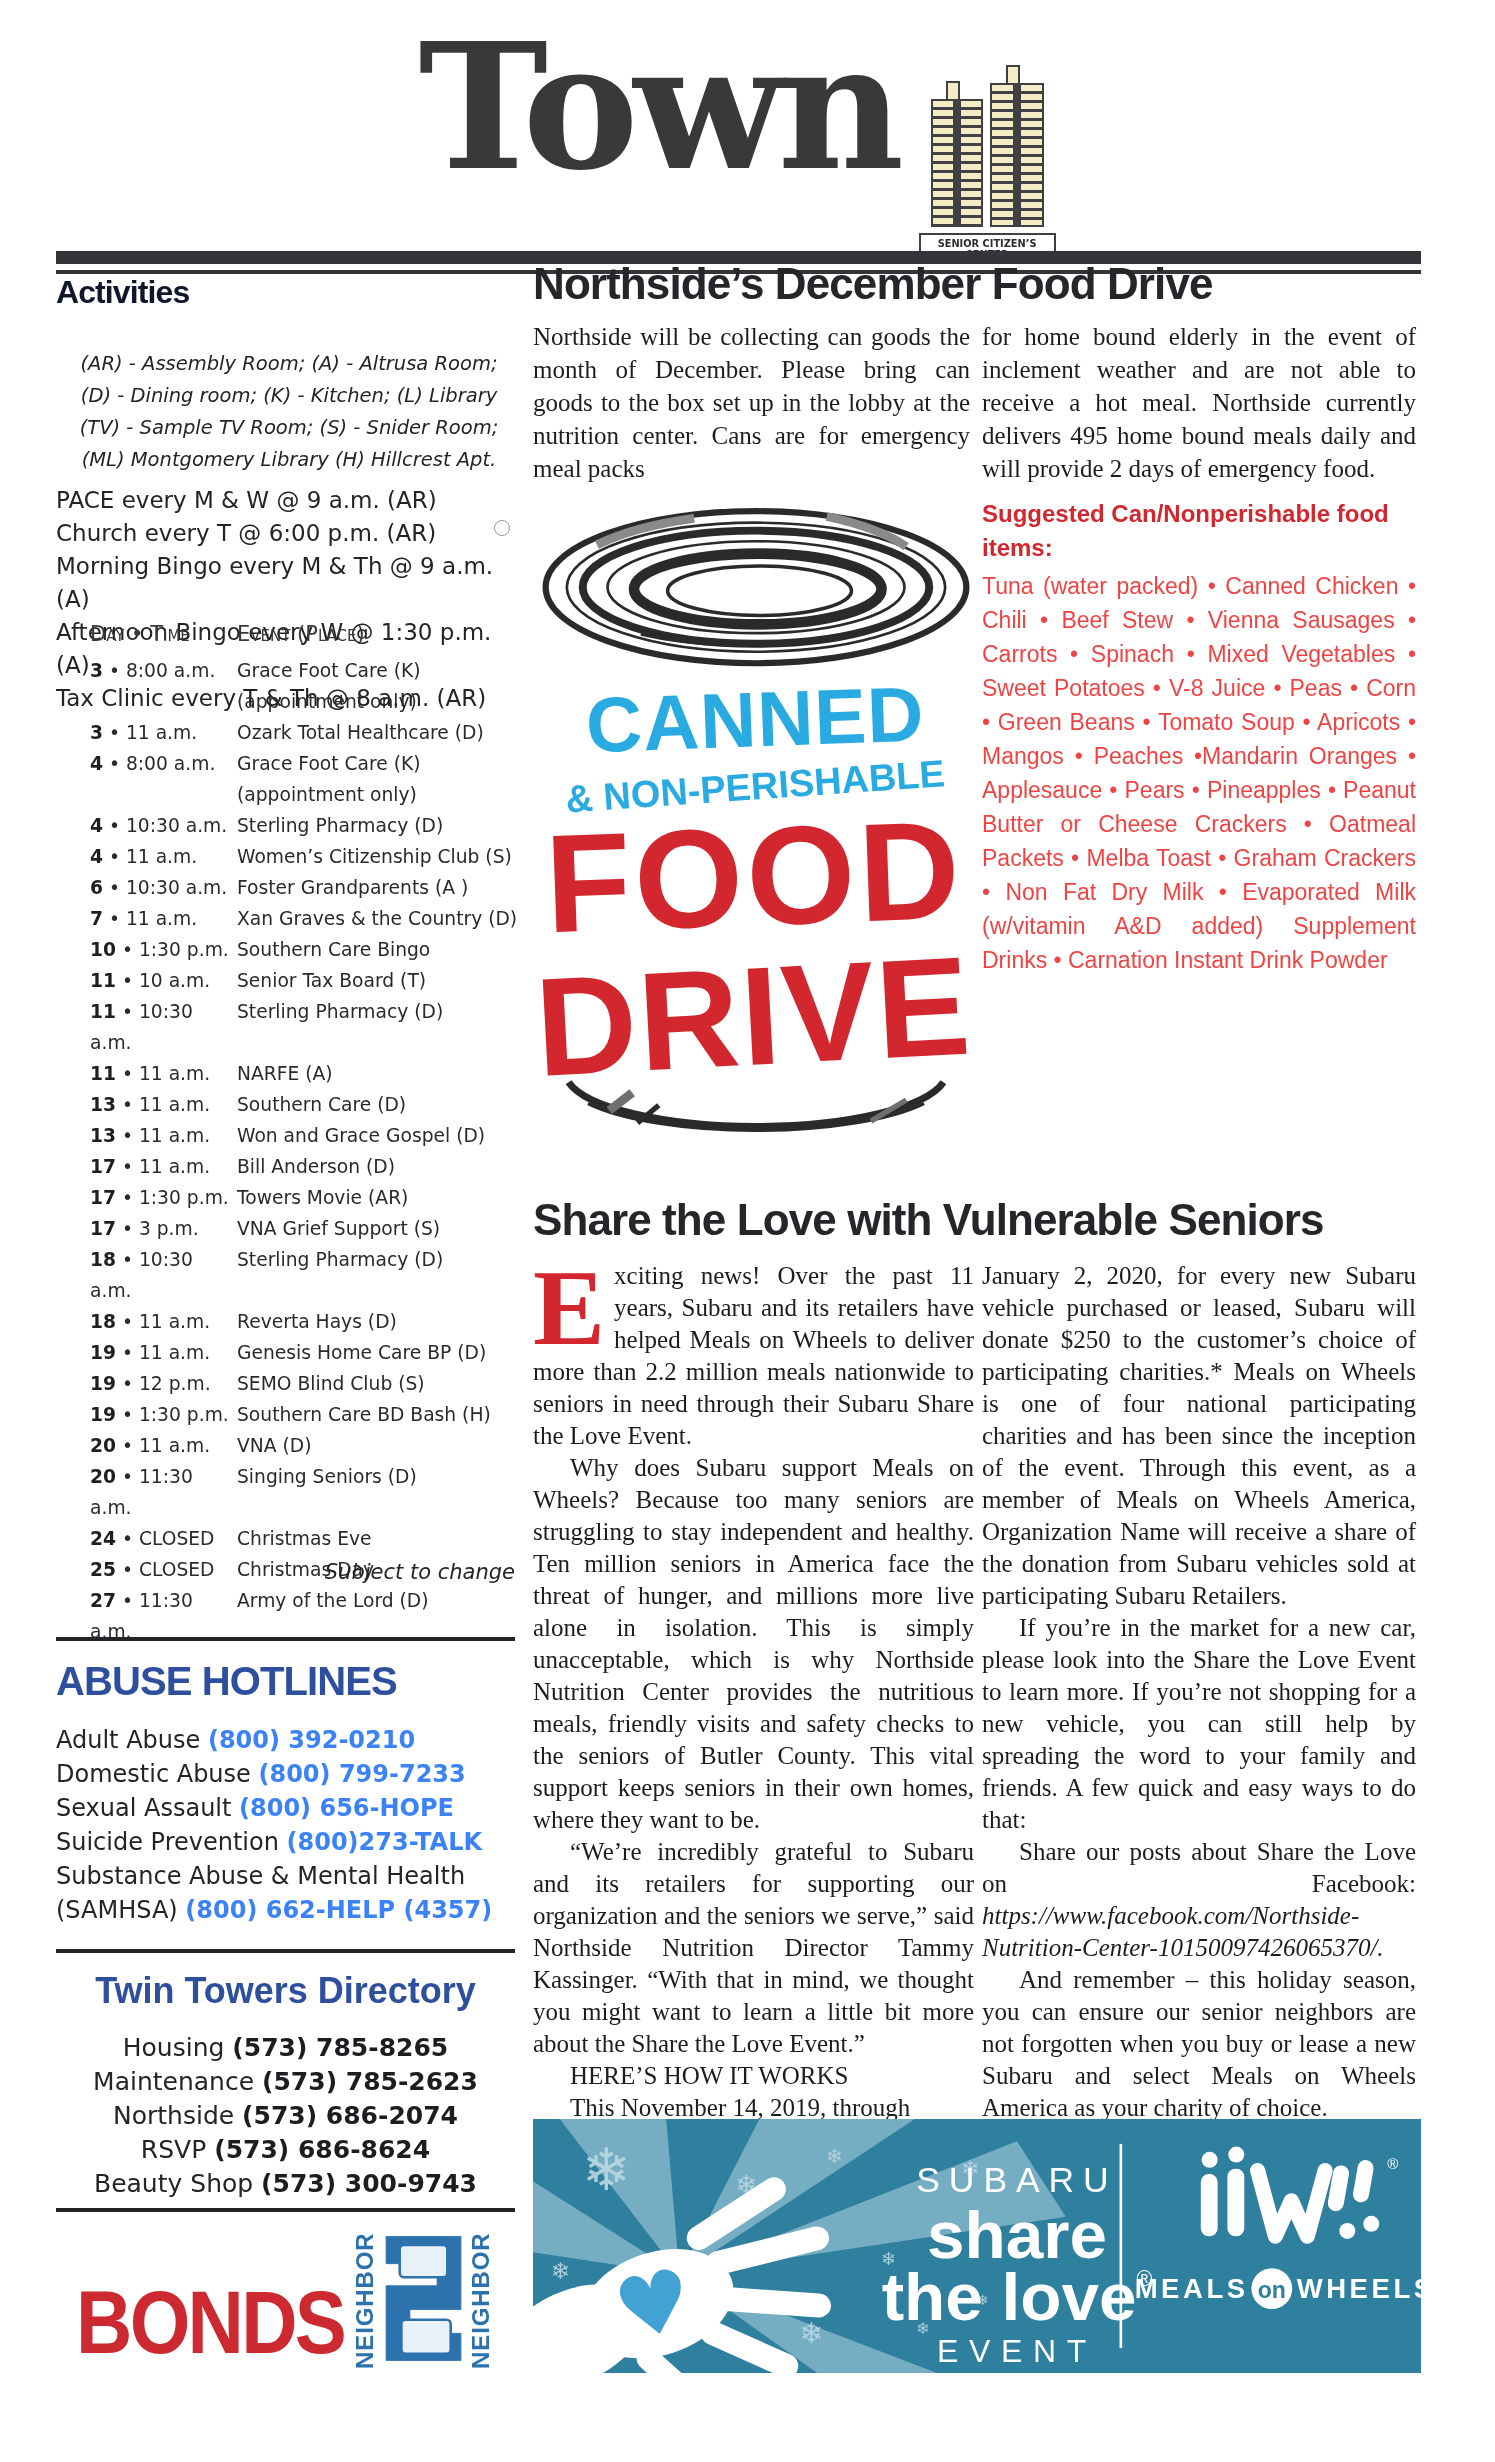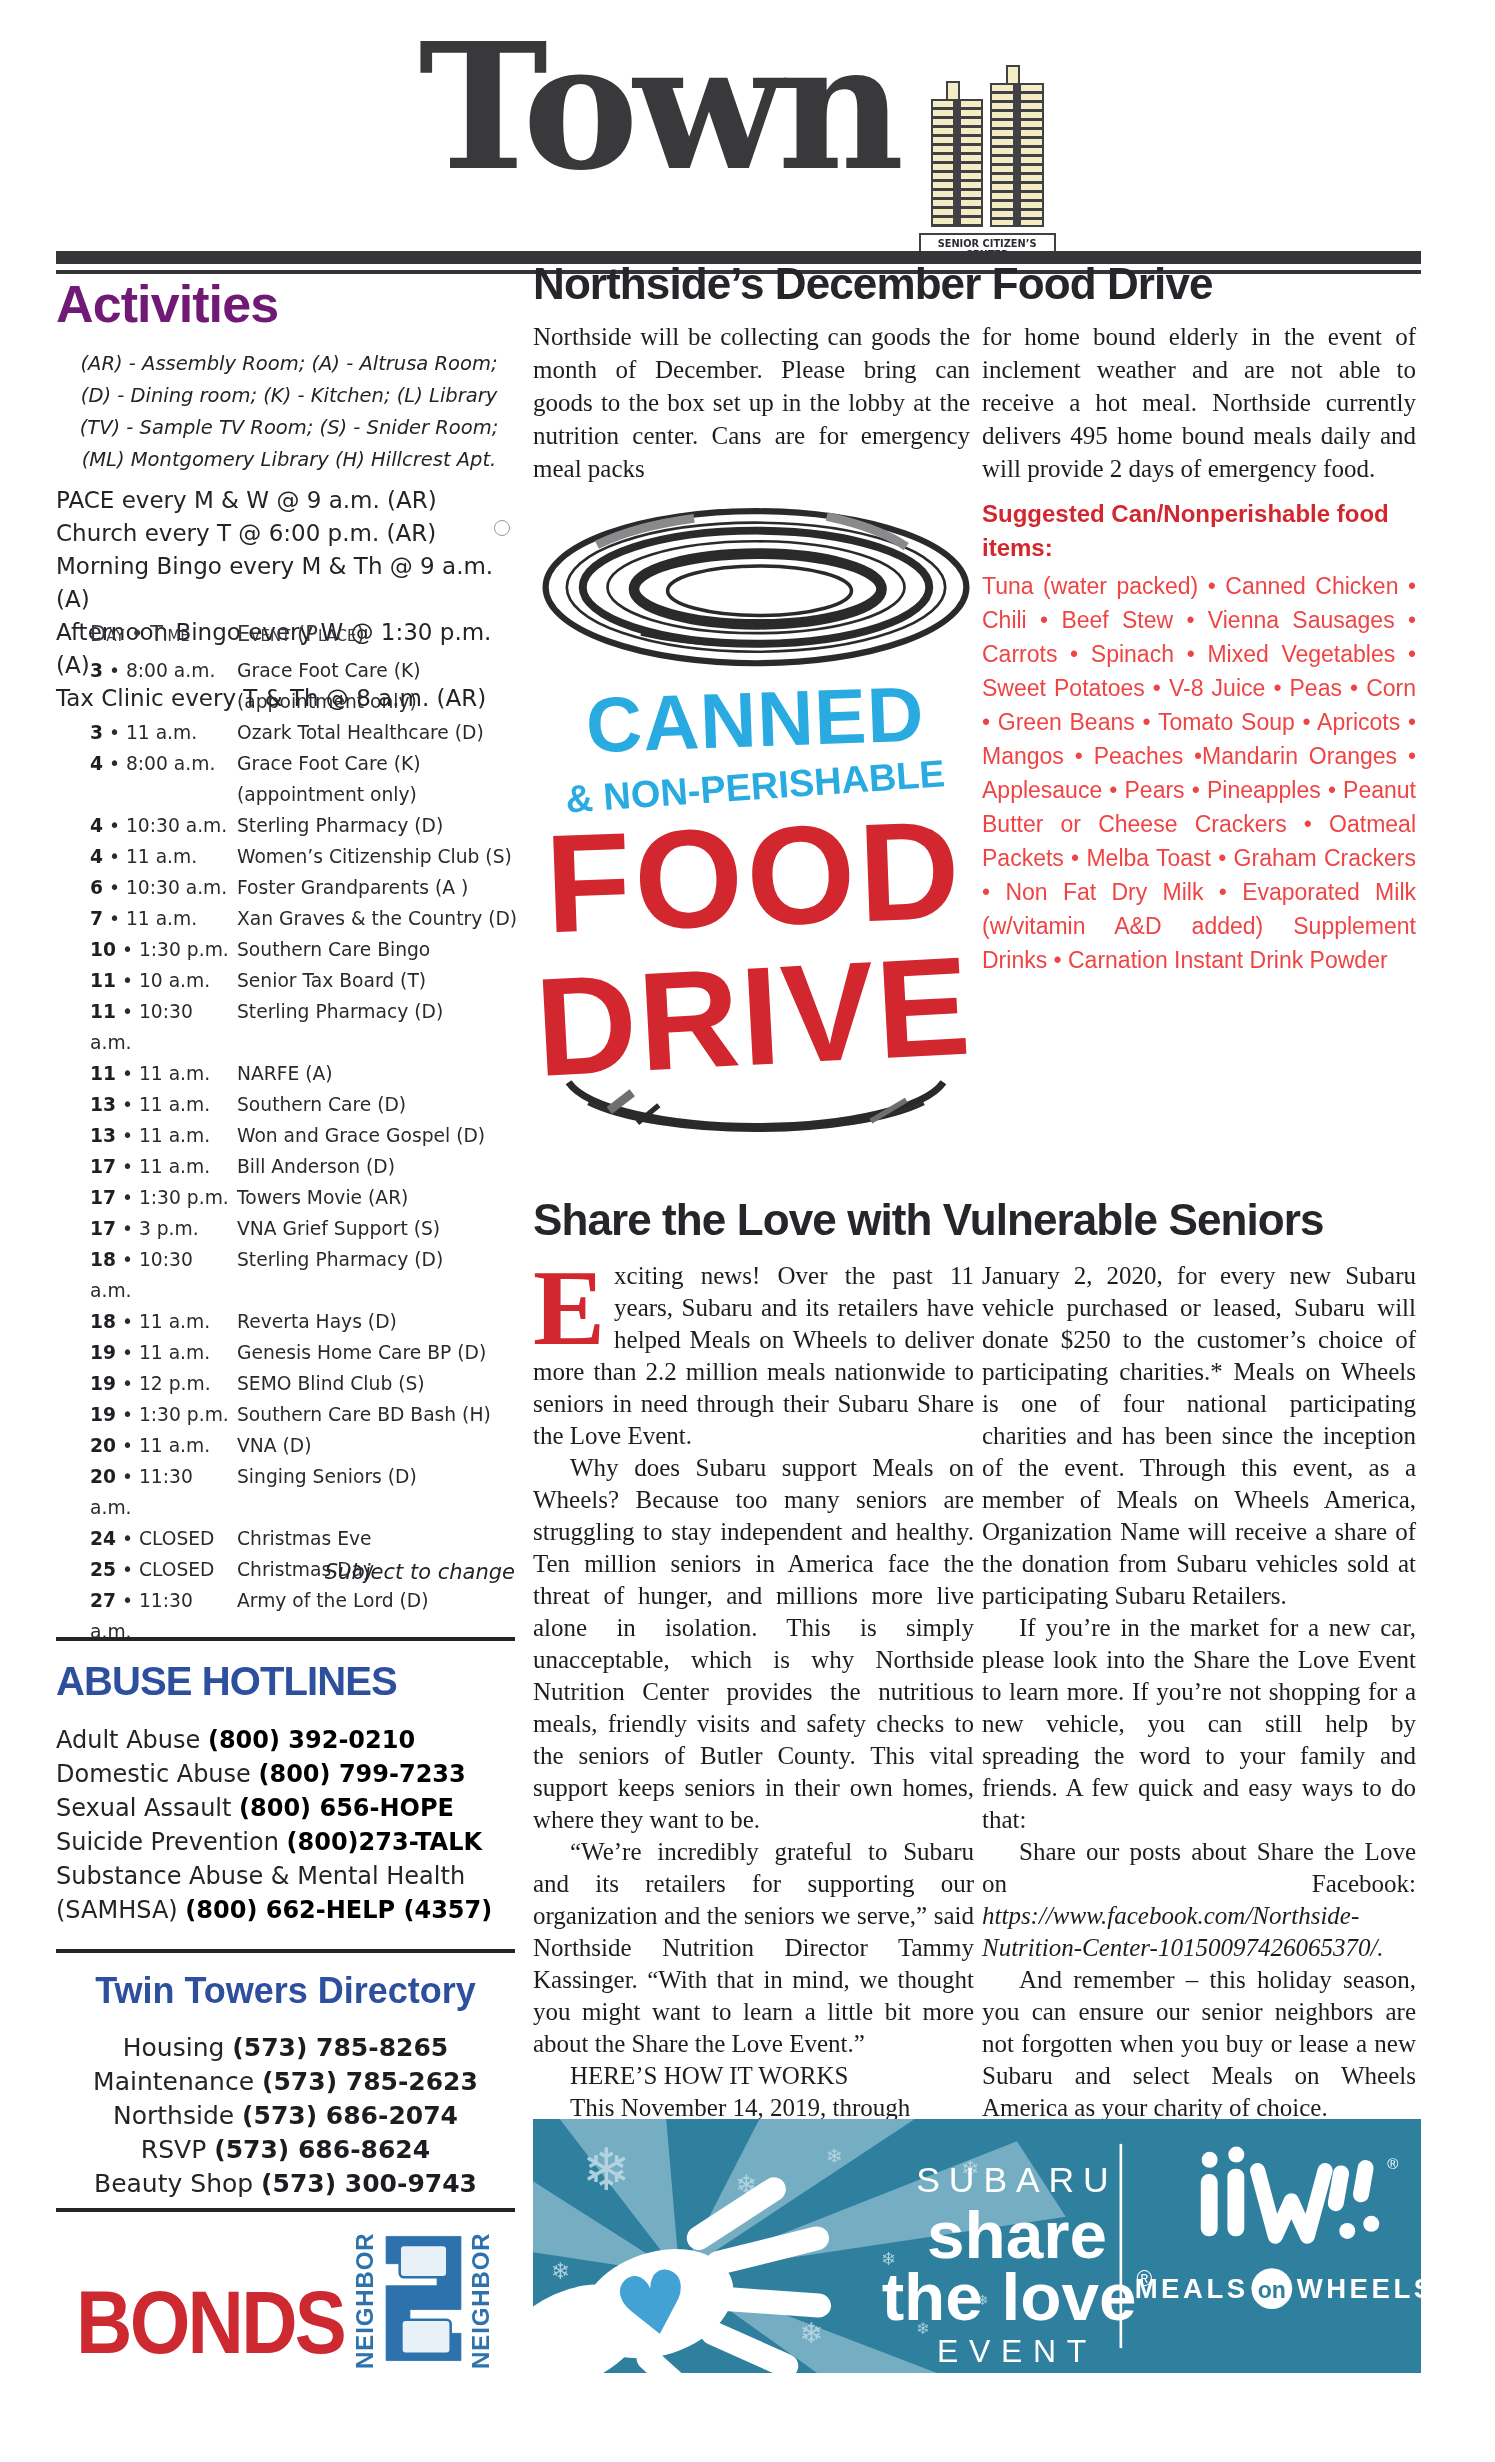--- a/index.html
+++ b/index.html
@@ -20,38 +20,38 @@
   .antenna{position:absolute;width:10.7px;height:19.5px;background:#f4edc4;border:2.7px solid #414044;border-bottom:none;}
   .antenna.a1{left:27px;bottom:162px;}
   .antenna.a2{left:87px;bottom:178px;}
   .tower-caption{position:absolute;left:0;bottom:0;width:133px;background:#fff;border:2.7px solid #414044;
                  font-size:9.8px;font-weight:bold;text-align:center;padding:2.7px 0;color:#2c2b2e;letter-spacing:0px;}
   .rule-thick{position:absolute;left:56px;top:251px;width:1365px;height:13.3px;background:#353438;}
   .rule-thin{position:absolute;left:56px;top:270px;width:1365px;height:4.4px;background:#353438;}
 
   
   .act-heading{position:absolute;left:56px;top:274px;font-family:"Liberation Sans",sans-serif;
-               font-weight:bold;font-size:52px;color:#701a75;letter-spacing:-0.9px;}
+               font-weight:bold;font-size:32px;color:#0f172a;letter-spacing:-0.9px;}
   .legend{position:absolute;left:67px;top:348px;width:444px;text-align:center;
           font-style:italic;font-size:19.5px;line-height:32px;color:#242327;}
   .recurring{position:absolute;left:56px;top:484px;width:459px;font-size:23px;line-height:33px;color:#242327;}
   .stray-circle{position:absolute;left:494px;top:520px;width:14px;height:14px;border:1.8px solid #9b9b9b;border-radius:50%;}
   .sched-header{position:absolute;left:90px;top:622px;font-variant:small-caps;font-size:21px;color:#39383c;}
   .sched-header .c2{position:absolute;left:147px;width:266px;}
   .schedule{position:absolute;left:90px;top:655px;width:435px;font-size:18.7px;line-height:31px;color:#2a292d;}
   .srow{display:grid;grid-template-columns:147px 1fr;}
   .sday b{font-weight:bold;color:#1f1e22;}
   .sevent{white-space:nowrap;}
   .footnote{position:absolute;left:56px;top:1560px;width:459px;text-align:right;
             font-style:italic;font-size:21px;color:#242327;}
   .hrule{position:absolute;left:56px;width:459px;height:4.4px;background:#242327;}
   .hot-heading{position:absolute;left:56px;top:1659px;font-family:"Liberation Sans",sans-serif;
                font-weight:bold;font-size:40px;color:#2d4f9d;letter-spacing:-0.9px;}
   .hotlines{position:absolute;left:56px;top:1723px;width:459px;font-size:24px;line-height:34px;color:#242327;}
-  .hotlines b{color:#000000;}
+  .hotlines b{color:#3b82f6;}
   .dir-heading{position:absolute;left:56px;top:1970px;width:459px;text-align:center;
                font-family:"Liberation Sans",sans-serif;font-weight:bold;font-size:36px;color:#2d4f9d;}
   .directory{position:absolute;left:56px;top:2031px;width:459px;text-align:center;
              font-size:25px;line-height:34px;color:#242327;}
   .directory b{color:#1d1c20;}
 
   
   .bonds{position:absolute;left:76px;top:2231px;width:444px;height:142px;}
   .bonds .word1{position:absolute;left:0;top:-7px;font-family:"DejaVu Serif",serif;font-style:italic;
                 font-weight:bold;font-size:57px;color:#cd2930;line-height:1;}

